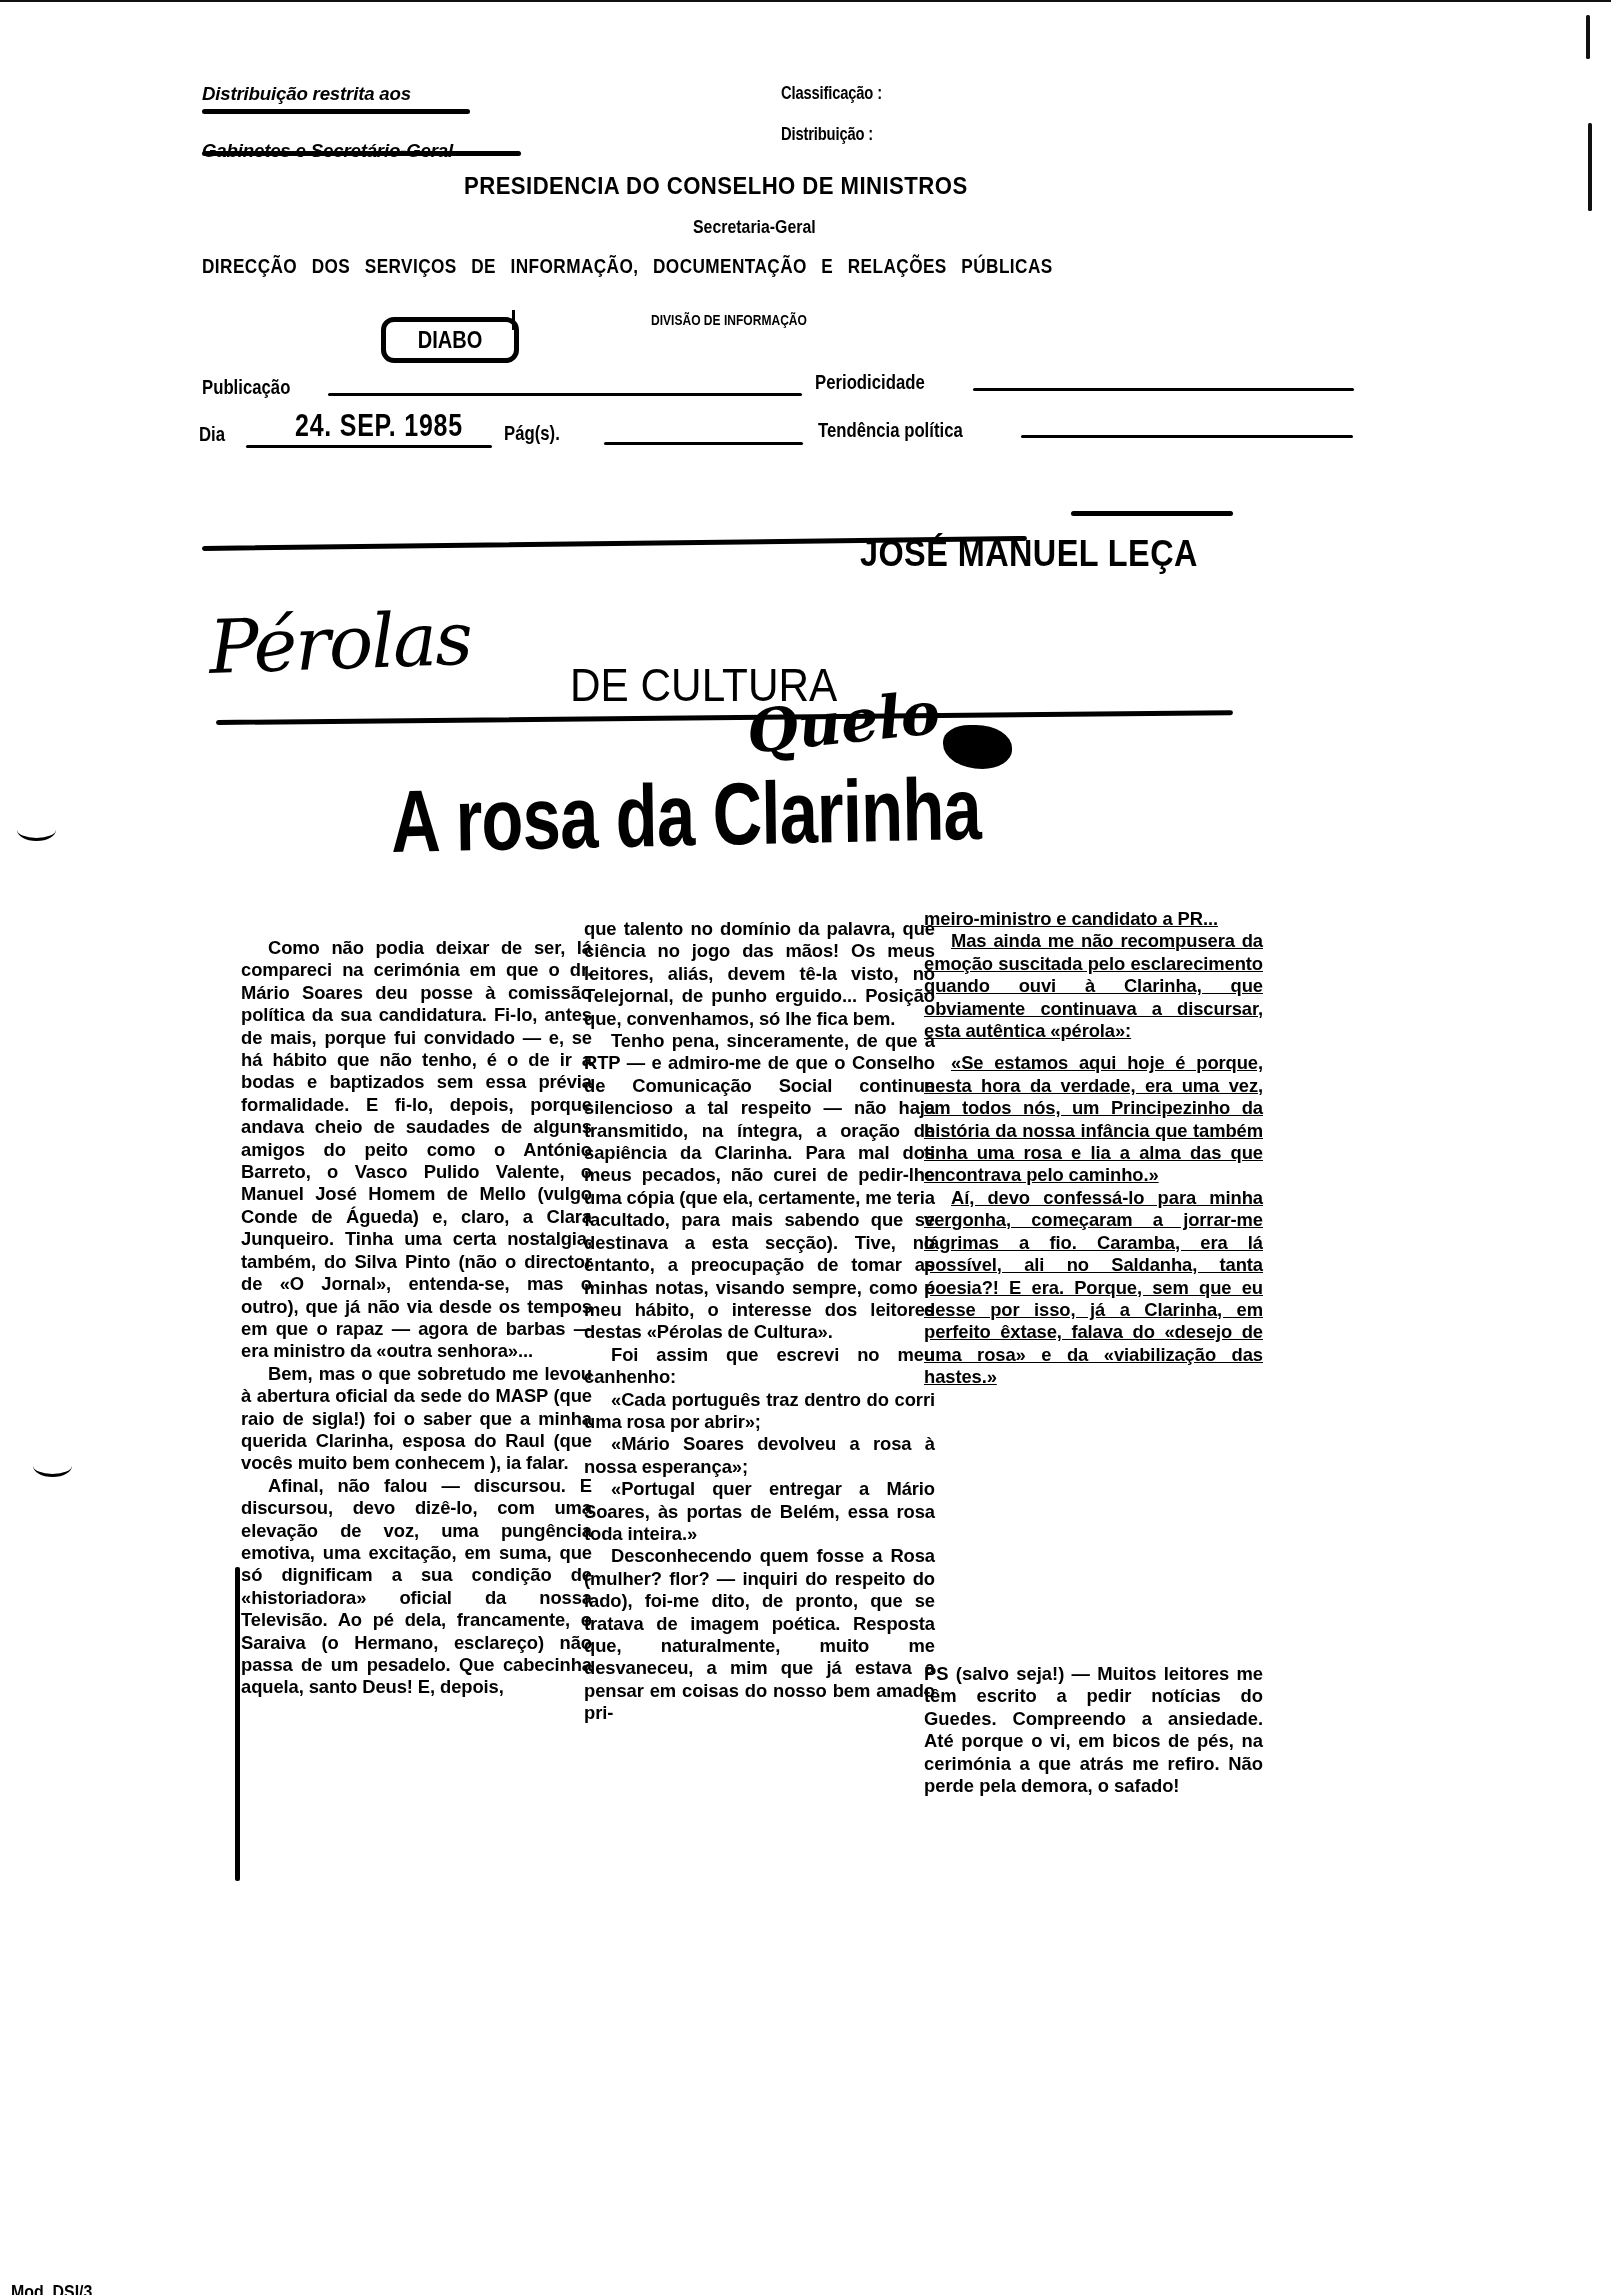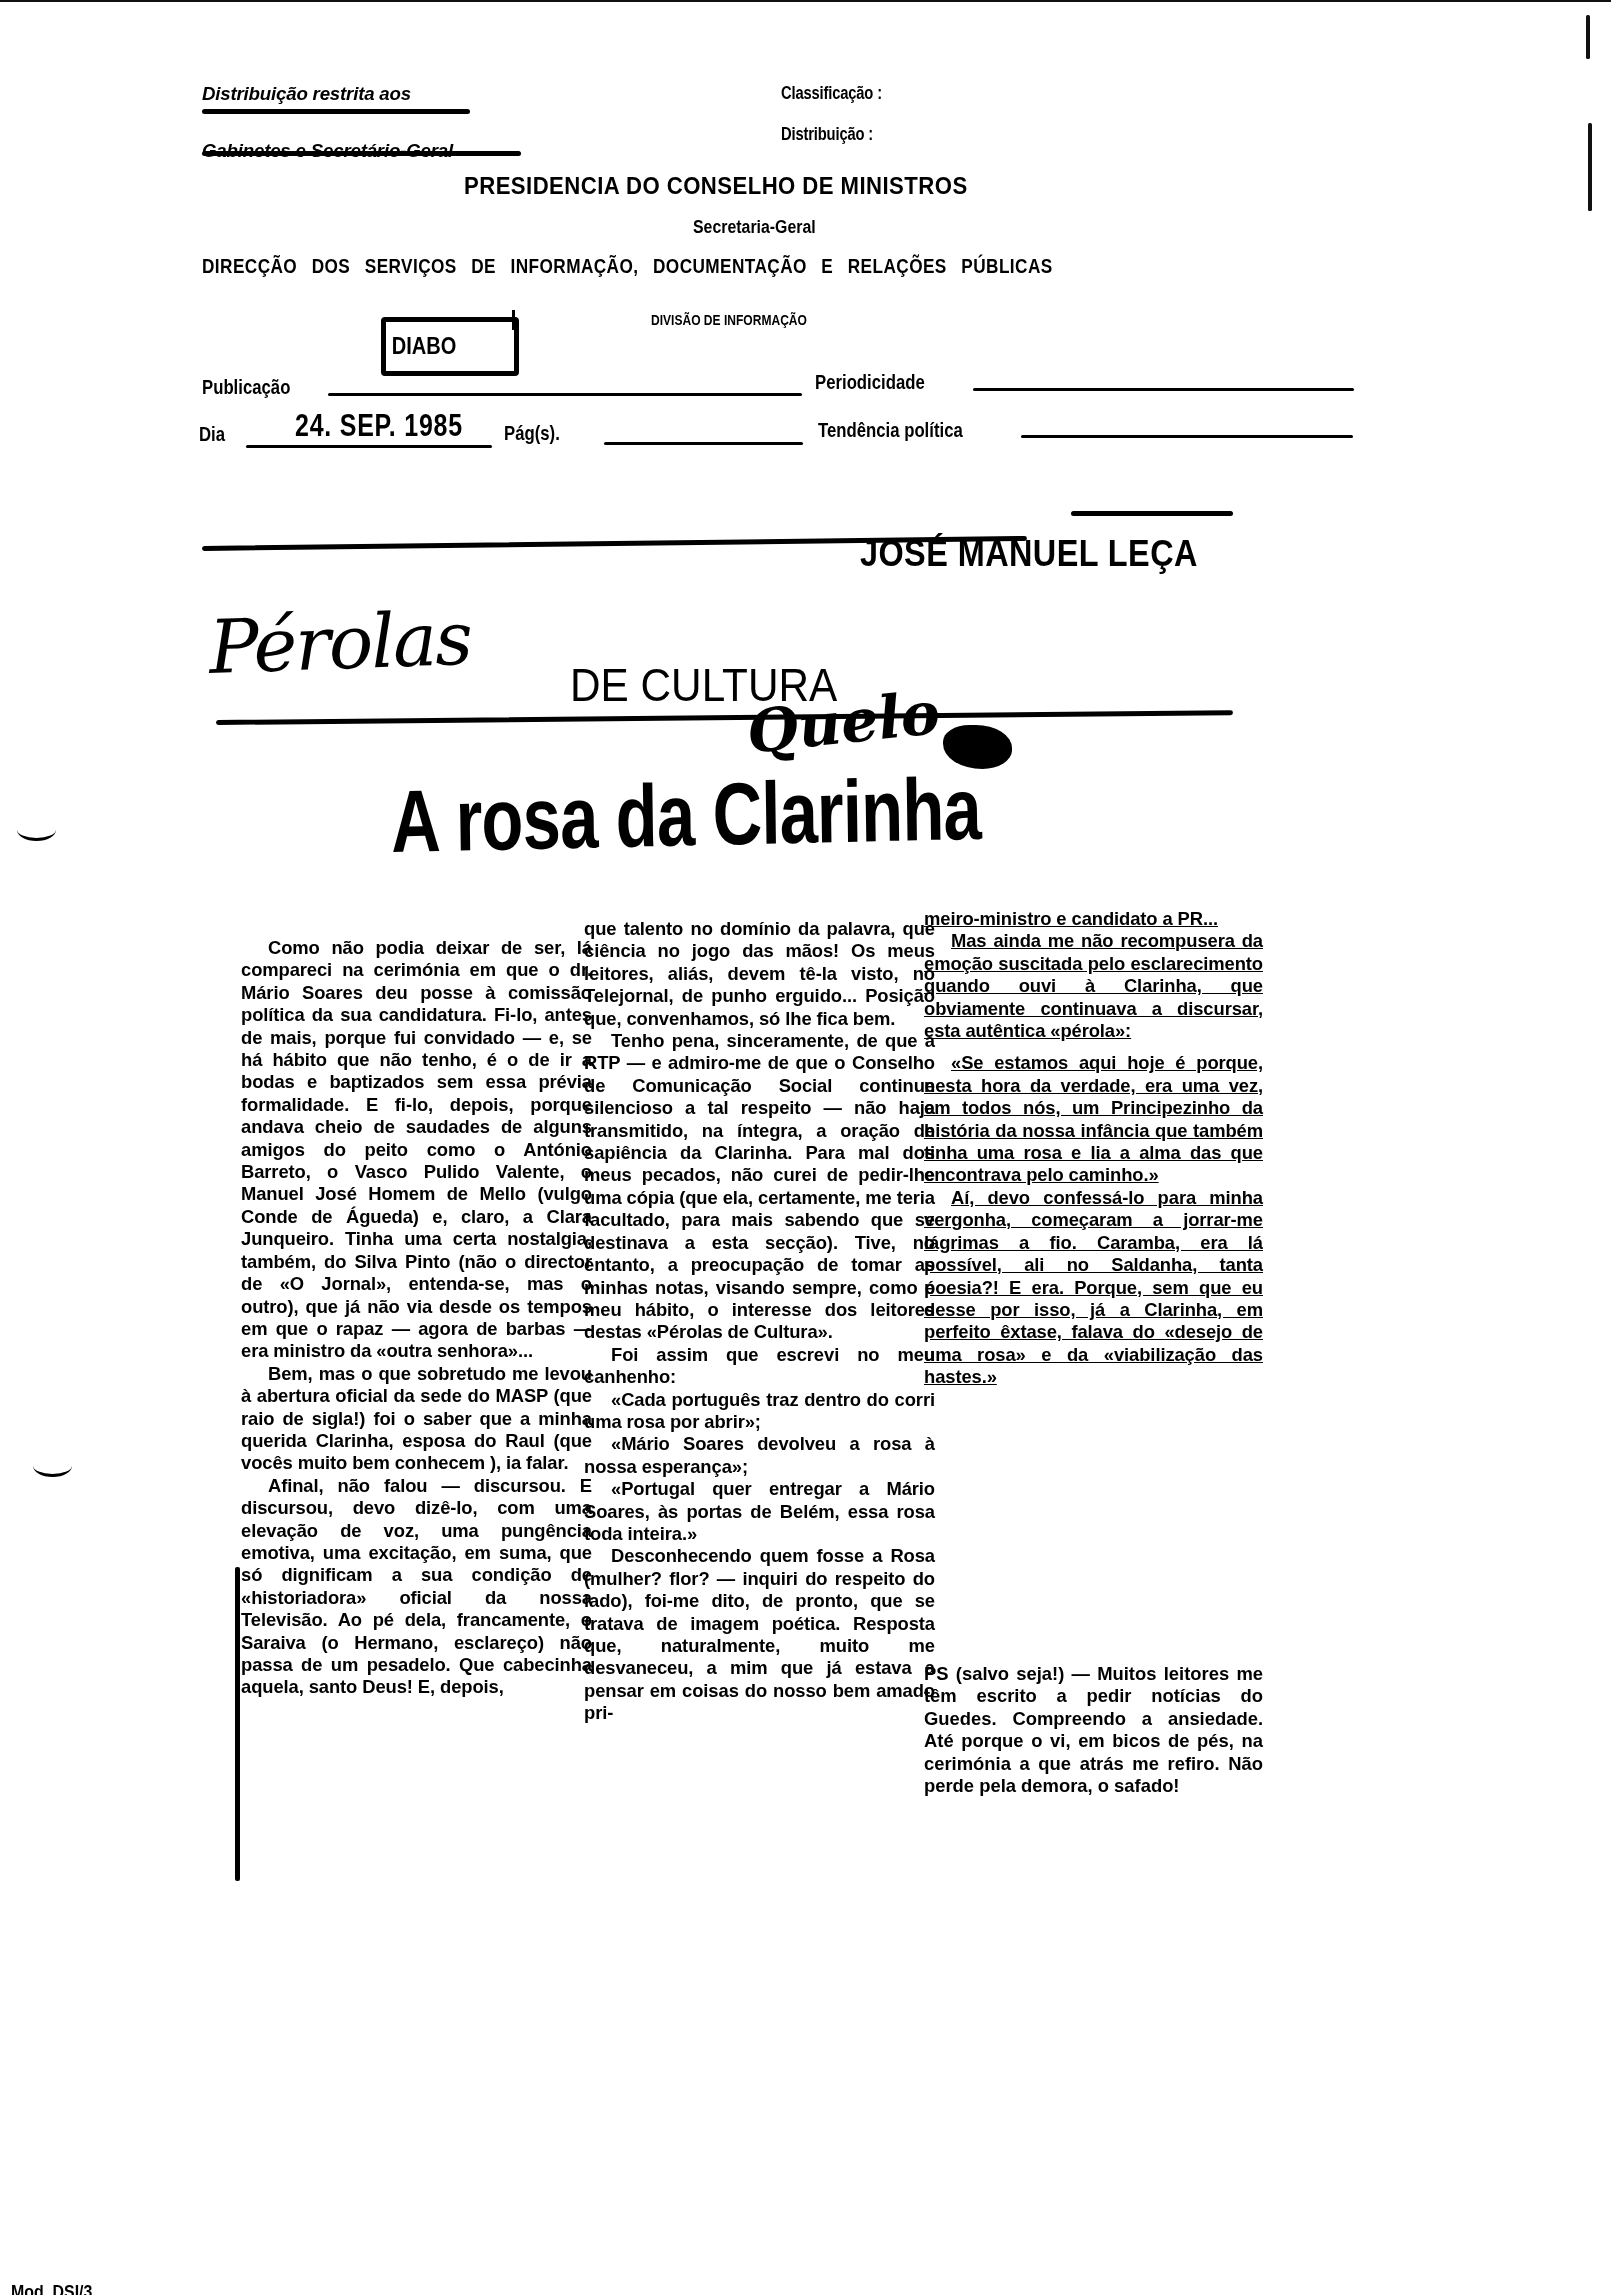--- a/index.html
+++ b/index.html
@@ -24,23 +24,23 @@
       font-weight: bold; font-size: 18px; letter-spacing: -0.2px; transform: scaleX(0.82); transform-origin: left;
     }
 
     .org-title { font-weight: bold; font-size: 24.6px; letter-spacing: 0.5px; transform: scaleX(0.9); transform-origin: left; }
     .org-sub { font-weight: bold; font-size: 18.7px; transform: scaleX(0.85); transform-origin: left; }
     .org-dept { font-weight: bold; font-size: 20px; word-spacing: 10.8px; letter-spacing: 0.5px; transform: scaleX(0.86); transform-origin: left; }
     .org-div { font-weight: bold; font-size: 14.7px; transform: scaleX(0.82); transform-origin: left; }
 
     
     .stamp {
-      left: 381px; top: 317px; width: 138px; height: 59px;
-      border: 5.4px solid #000; border-radius: 4px; box-sizing: border-box;
-      display: flex; align-items: center; justify-content: flex-start;
+      left: 381px; top: 317px; width: 138px; height: 46px;
+      border: 5.4px solid #000; border-radius: 13px; box-sizing: border-box;
+      display: flex; align-items: center; justify-content: center;
     }
     .stamp span { font-weight: bold; font-size: 23.6px; transform: scaleX(0.85); }
     .stamp-tick { left: 512px; top: 310px; width: 2.9px; height: 19.7px; background: #000; }
 
     
     .form-label { font-weight: bold; font-size: 19.7px; transform: scaleX(0.85); transform-origin: left; }
     .form-rule { height: 3.4px; background: #000; border-radius: 1.5px; }
     .date-stamp {
       font-weight: bold; font-size: 32px; letter-spacing: 1px; transform: scaleX(0.78); transform-origin: left;
     }

